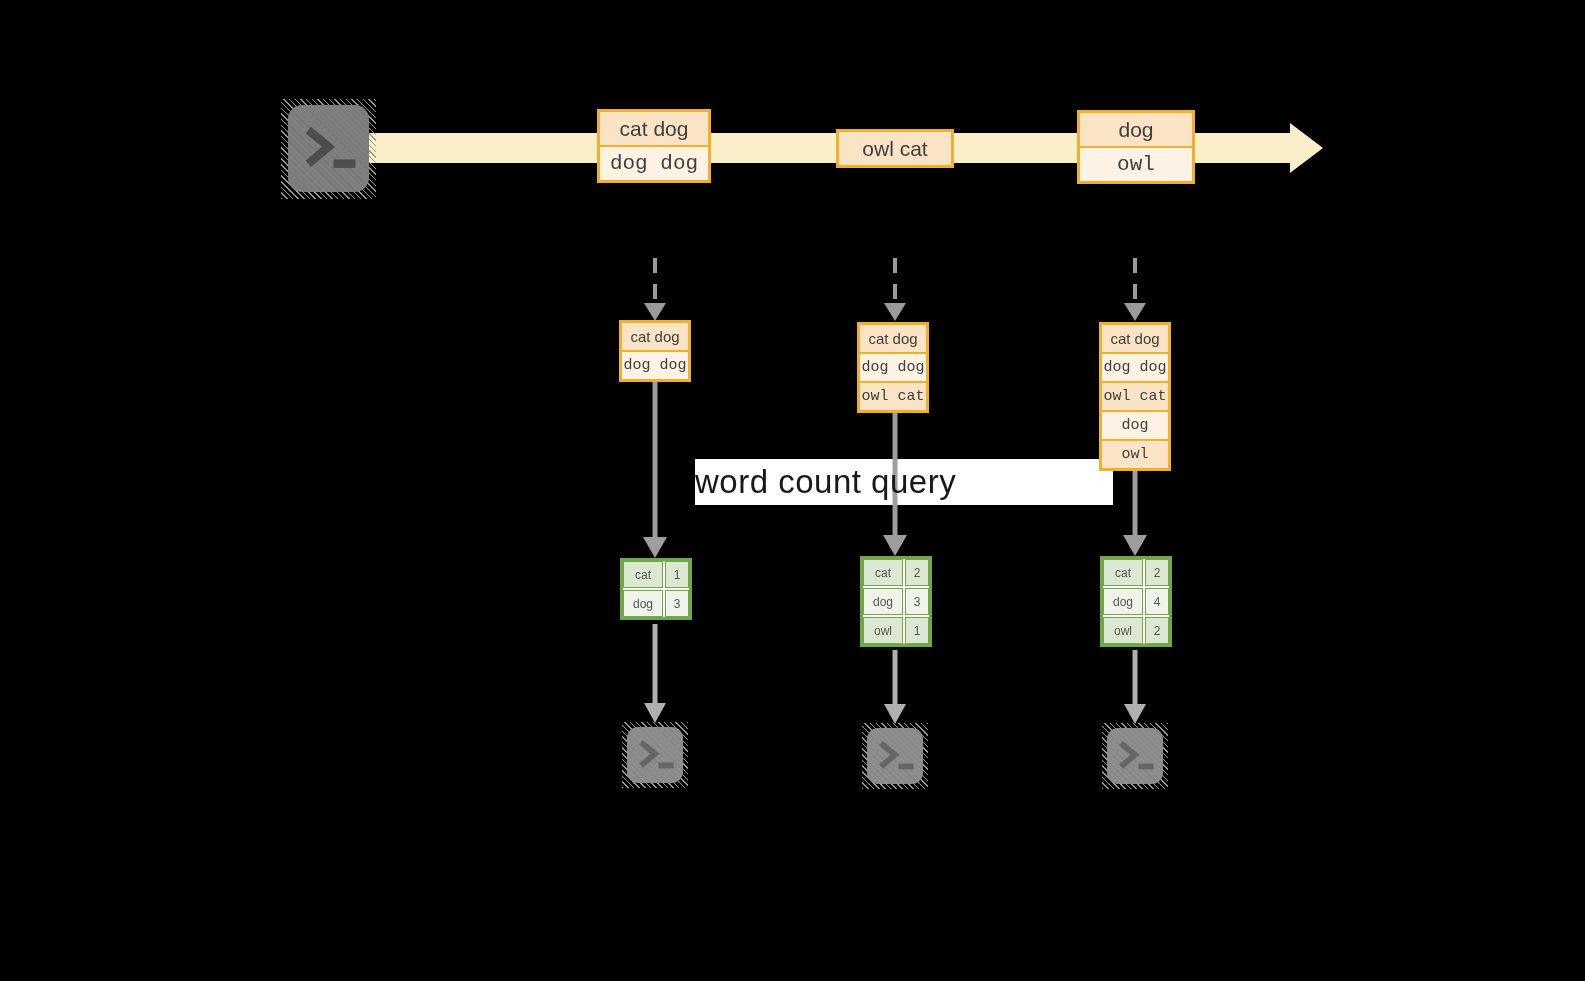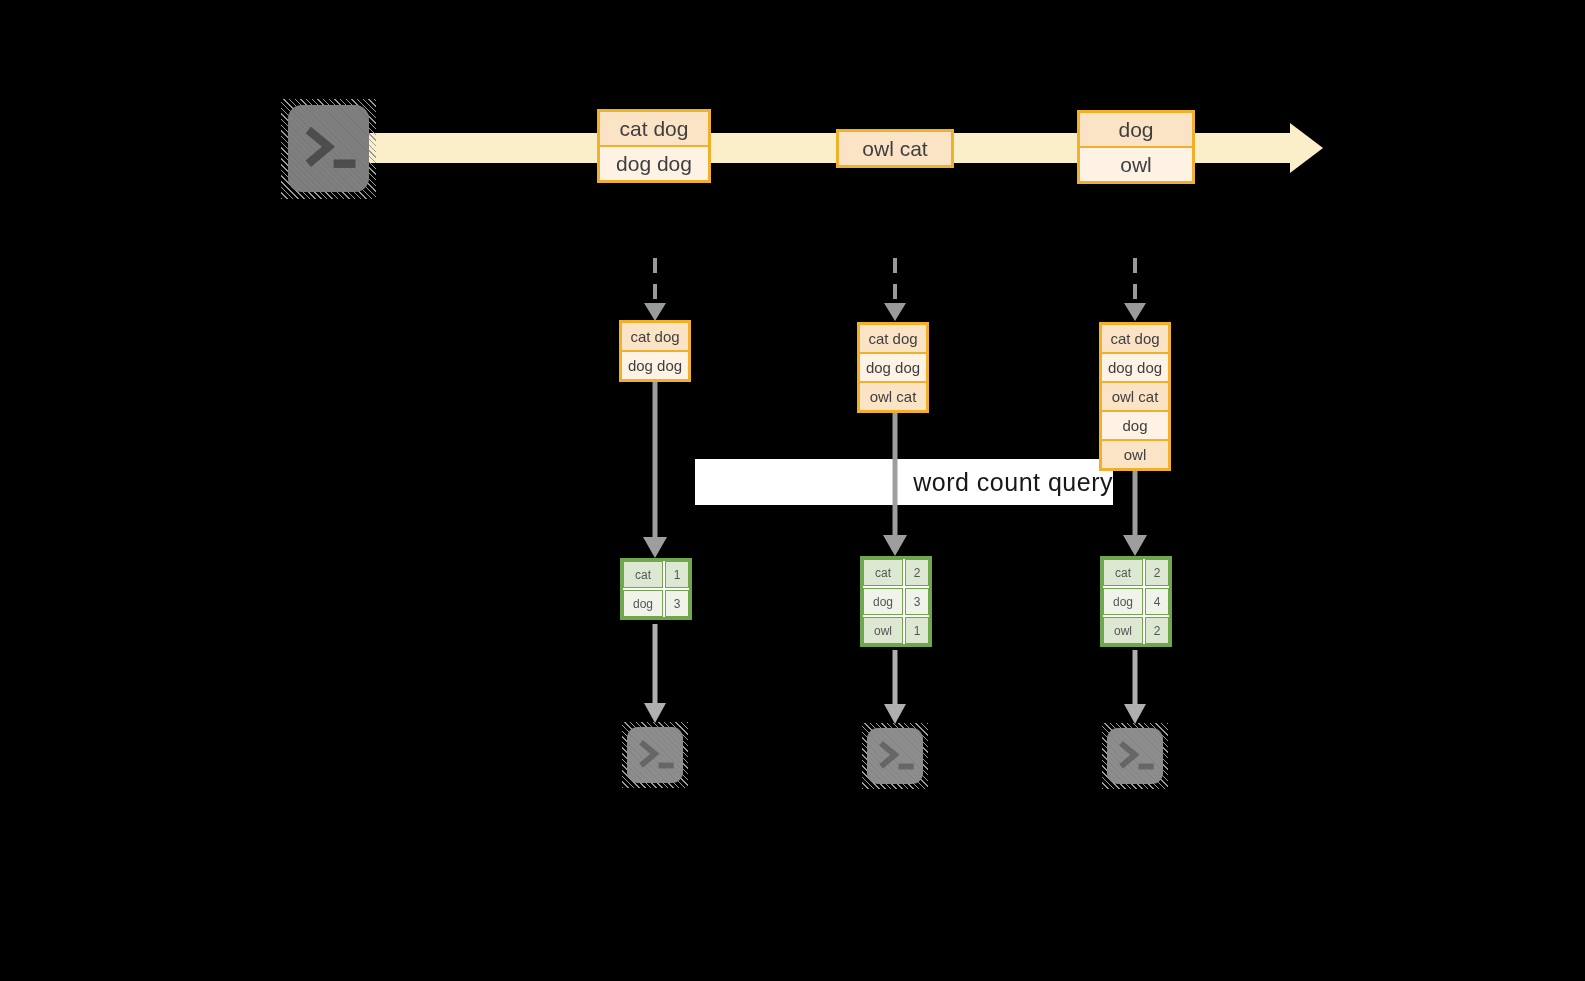--- a/index.html
+++ b/index.html
@@ -1,35 +1,35 @@
 <!DOCTYPE html>
 <html><head>
 <meta charset="utf-8">
 <style>
   html,body{margin:0;padding:0;background:#000;}
   body{font-family:"Liberation Sans", sans-serif;}
   #canvas{position:relative;width:1585px;height:981px;background:#000;overflow:hidden;}
 
   
   .query-band{position:absolute;left:695px;top:459px;width:418px;height:46px;background:#ffffff;}
-  .query-band span{position:relative;z-index:2;display:block;text-align:right;
-    font-size:25px;line-height:46px;color:#181818;letter-spacing:0.5px;margin-left:20px;}
+  .query-band span{position:relative;z-index:2;display:block;text-align:left;
+    font-size:33px;line-height:46px;color:#181818;letter-spacing:0.5px;}
 
   
   #arrows{position:absolute;left:0;top:0;width:1585px;height:981px;}
 
   
   .stream-band{position:absolute;left:368px;top:133px;width:922px;height:30px;background:#fbefc9;}
   .stream-head{position:absolute;left:1290px;top:123px;width:0;height:0;
     border-top:25px solid transparent;border-bottom:25px solid transparent;border-left:33px solid #fbefc9;}
 
   
   .obox{position:absolute;border:3px solid #f0b02a;background:#f0b02a;}
   .obox .row{display:flex;align-items:center;justify-content:center;color:#3f3f3f;}
-  .obox .row + .row{margin-top:2px;}
+  .obox .row + .row{margin-top:2px;font-family:Liberation Mono, monospace;}
   .row.peach{background:#fbe3c5;}
   .row.cream{background:#fdf2e3;}
   .obox.big .row{width:108px;height:33px;font-size:21px;}
   .obox.big2 .row{width:112px;height:33px;font-size:21px;}
   .obox.small .row{width:66px;height:27px;font-size:15px;}
 
   #batch1{left:597px;top:109px;}
   #batch2{left:836px;top:129px;}
   #batch3{left:1077px;top:110px;}
 

